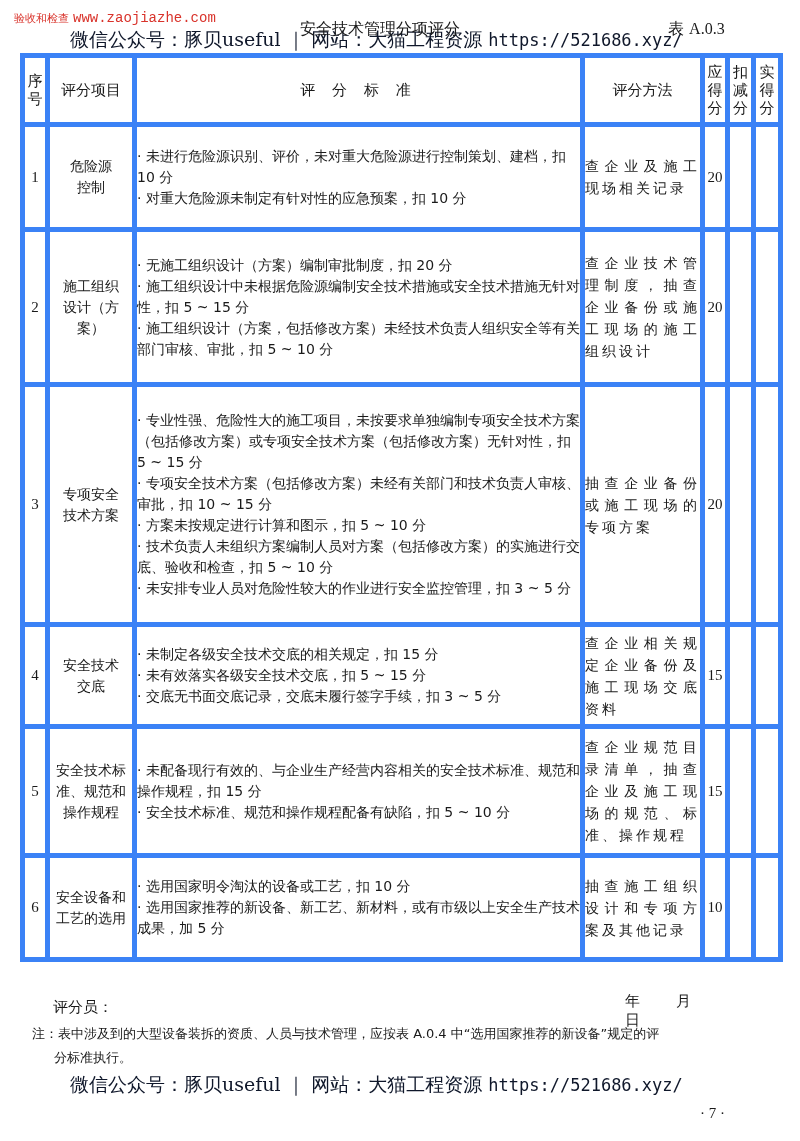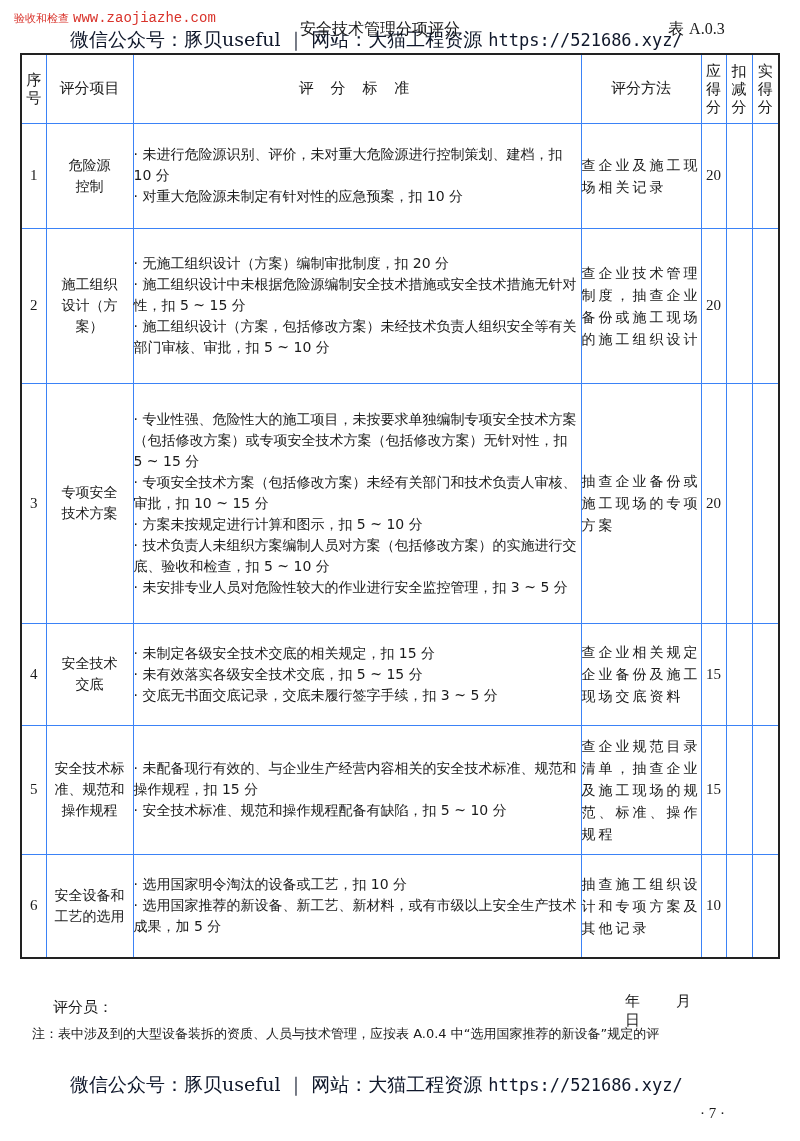--- a/index.html
+++ b/index.html
@@ -10,21 +10,21 @@
   .wm-top .site { font-family: "Liberation Mono", "DejaVu Sans Mono", monospace; font-size: 14px; margin-left: 4px; }
   .wm-blue { position: absolute; font-size: 19px; color: #0f172a; white-space: nowrap;
              font-family: "DejaVu Serif", "Liberation Serif", serif; letter-spacing: 0px; }
   .wm-blue .mono { font-family: "DejaVu Sans Mono", "Liberation Mono", monospace; font-size: 17px; }
   .title { position: absolute; left: 300px; top: 19px; font-size: 16px; font-weight: normal; }
   .table-no { position: absolute; left: 668px; top: 19px; font-size: 16px; }
   .table-no .num { font-family: "Liberation Serif", "DejaVu Serif", serif; }
 
   table.main { position: absolute; left: 20px; top: 53px; width: 758px; border-collapse: collapse;
                border: 2px solid #222; table-layout: fixed; }
-  table.main td, table.main th { border: 1px solid #3b82f6; font-weight: normal; padding: 0; vertical-align: middle; }
+  table.main td, table.main th { border: 5px solid #3b82f6; font-weight: normal; padding: 0; vertical-align: middle; }
   th { font-size: 15px; text-align: center; }
   .th-vert { line-height: 18px; font-size: 15px; padding: 0 2px; }
   .c-no { text-align: center; font-family: "Liberation Serif", "DejaVu Serif", serif; font-size: 15px; }
   .c-item { text-align: center; font-size: 14px; line-height: 21px; padding: 0 2px; }
   .c-crit { font-size: 14px; line-height: 21px; padding: 0 8px 0 10px; text-align: left; }
   .c-crit .line { display: block; }
   .c-method { font-size: 14px; line-height: 22px; padding: 0 6px 0 6px; letter-spacing: 3px; text-align: justify; }
   .c-score { text-align: center; font-family: "Liberation Serif", "DejaVu Serif", serif; font-size: 15px; }
   .total-label { text-align: center; font-size: 15px; letter-spacing: 14px; }
 
@@ -162,19 +162,20 @@
 
 <div class="footer-row">
   <span class="scorer">评分员：</span>
   <span class="date">
     <span>年</span><span>月</span><span>日</span>
   </span>
 </div>
 
 <div class="note">
   <span style="display:block">注：表中涉及到的大型设备装拆的资质、人员与技术管理，应按表 A.0.4 中“选用国家推荐的新设备”规定的评</span>
+  <span class="indent">分标准执行。</span>
 </div>
 
 <div class="wm-blue" style="left:70px; top:1072px;">
   <span>微信公众号：豚贝useful ｜ 网站：大猫工程资源 </span><span class="mono">https://521686.xyz/</span>
 </div>
 
 <div class="page-num">· 7 ·</div>
 
 </body></html>

